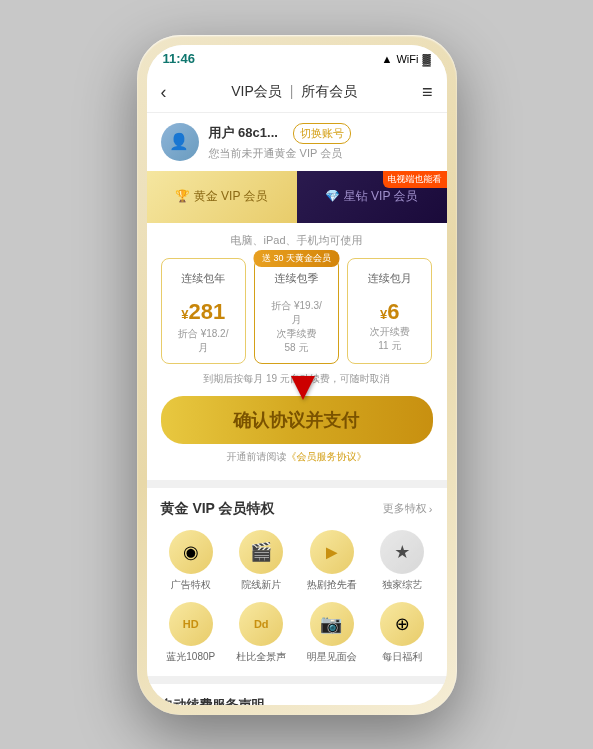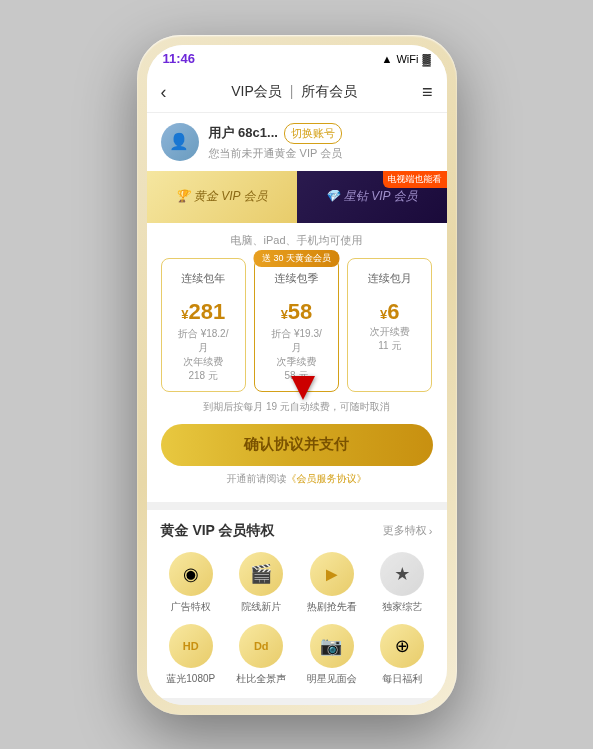--- a/index.html
+++ b/index.html
@@ -38,21 +38,21 @@
       height: 28px;
       display: flex;
       align-items: center;
       justify-content: space-between;
       padding: 0 16px;
     }
 
     .status-time {
       font-size: 13px;
       font-weight: 600;
-      color: #6d28d9;
+      color: #0f766e;
     }
 
     .status-icons {
       display: flex;
       align-items: center;
       gap: 4px;
     }
 
     .status-icons span {
       font-size: 11px;
@@ -121,21 +121,21 @@
       flex-shrink: 0;
     }
 
     .user-info {
       flex: 1;
     }
 
     .user-name-row {
       display: flex;
       align-items: center;
-      gap: 6px;
+      gap: 15px;
       margin-bottom: 2px;
     }
 
     .user-name {
       font-size: 13px;
       font-weight: 600;
       color: #333;
     }
 
     .user-phone {
@@ -166,21 +166,20 @@
     .vip-tab {
       flex: 1;
       height: 52px;
       display: flex;
       align-items: center;
       justify-content: center;
       gap: 4px;
       font-size: 12px;
       font-weight: 500;
       cursor: pointer;
-      font-style: italic;
     }
 
     .vip-tab.gold {
       background: linear-gradient(135deg, #f5e6a0, #e8cc6a);
       color: #8b6914;
     }
 
     .vip-tab.diamond {
       background: linear-gradient(135deg, #2a1a4e, #1a0a3a);
       color: #a090cc;
@@ -279,23 +278,23 @@
       text-align: center;
       margin-top: 6px;
     }
 
     
     .confirm-btn {
       background: linear-gradient(90deg, #e8c840, #d4a820, #c89010);
       color: #7a5200;
       border: none;
       border-radius: 22px;
-      height: 42px;
+      height: 48px;
       width: 100%;
-      font-size: 15px;
+      font-size: 18px;
       font-weight: 600;
       margin: 10px 0 6px;
       cursor: pointer;
       display: flex;
       align-items: center;
       justify-content: center;
     }
 
     .open-note {
       font-size: 10px;
@@ -455,29 +454,25 @@
         <div class="plans-device-note">电脑、iPad、手机均可使用</div>
 
         <div class="plans-grid">
 
           <div class="plan-card">
             <div class="plan-name">连续包年</div>
             <div class="plan-price">
               <span class="currency">¥</span><span>281</span>
             </div>
             <div class="plan-discount">折合 ¥18.2/月</div>
-            <div class="plan-renewal">次年续费 218 元</div>
           </div>
 
           <div class="plan-card featured">
             <div class="plan-badge">送 30 天黄金会员</div>
             <div class="plan-name">连续包季</div>
-            <div class="plan-price">
-              <span class="currency">¥</span><span>58</span>
-            </div>
             <div class="plan-discount">折合 ¥19.3/月</div>
             <div class="plan-renewal">次季续费 58 元</div>
           </div>
 
           <div class="plan-card">
             <div class="plan-name">连续包月</div>
             <div class="plan-price">
               <span class="currency">¥</span><span>6</span>
             </div>
             <div class="plan-renewal">次开续费 11 元</div>

